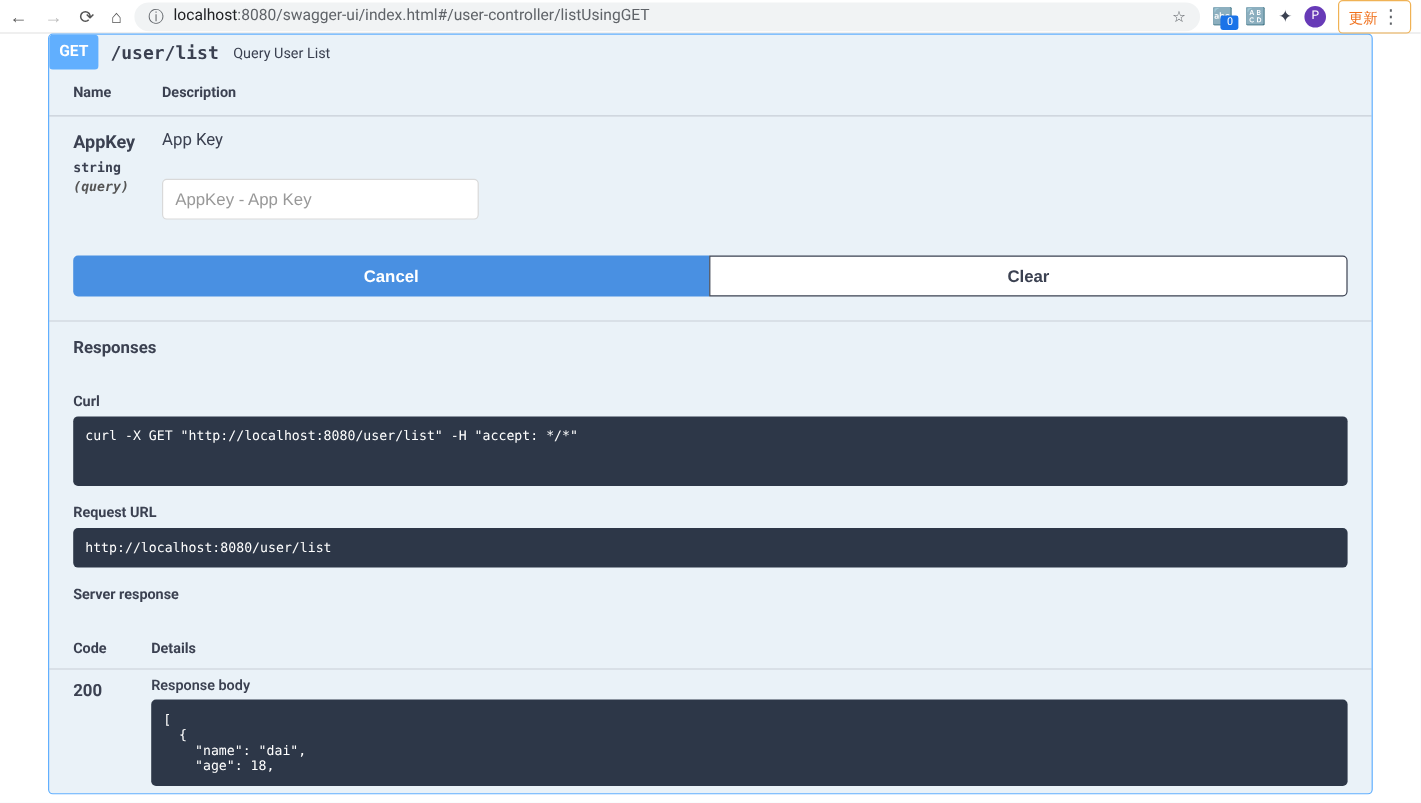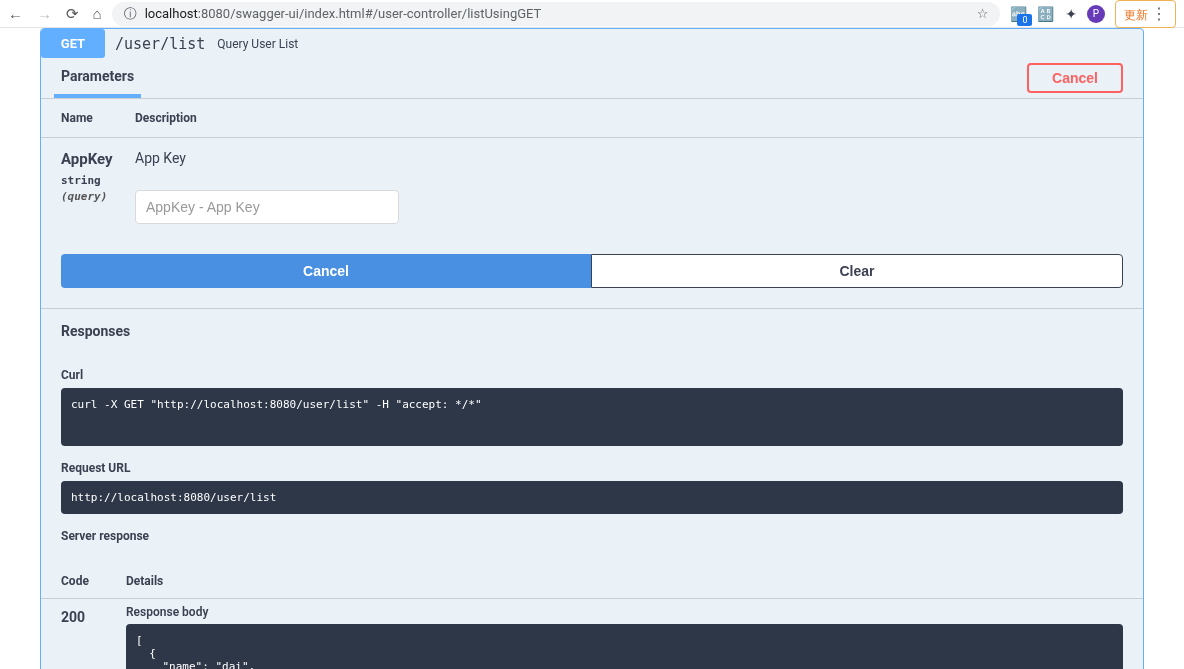--- a/index.html
+++ b/index.html
@@ -14,22 +14,22 @@
     .url-path { color: #5f6368; }
     .star { color: #5f6368; margin-left: auto; }
     .ext-icons { display: flex; align-items: center; gap: 10px; }
     .translate-badge { background: #1a73e8; color: #fff; padding: 1px 5px; font-size: 9px; border-radius: 2px; }
     .avatar { width: 18px; height: 18px; border-radius: 50%; background: #673ab7; color: #fff; display: flex; align-items: center; justify-content: center; font-size: 10px; }
     .update-btn { border: 1px solid #f0b255; color: #f0701b; padding: 3px 8px; border-radius: 4px; font-size: 12px; }
     
     .swagger-container { margin: 0 40px; }
     .op-block { background: #eaf2f8; border: 1px solid #61affe; border-radius: 4px; overflow: hidden; }
     .op-summary { display: flex; align-items: center; padding: 0; }
-    .method-badge { background: #61affe; color: #fff; font-weight: 700; padding: 7px 0; width: 64px; text-align: center; border-radius: 3px; margin: 0; font-size: 13px; }
-    .op-path { margin-left: 10px; font-family: Menlo, Monaco, monospace; font-weight: 400; color: #3b4151; font-size: 15px; }
+    .method-badge { background: #61affe; color: #fff; font-weight: 700; padding: 7px 0; width: 41px; text-align: center; border-radius: 3px; margin: 0; font-size: 13px; }
+    .op-path { margin-left: 10px; font-family: Menlo, Monaco, monospace; font-weight: 700; color: #3b4151; font-size: 15px; }
     .op-desc { margin-left: 12px; color: #3b4151; font-size: 12px; }
     
     .tabs-bar { display: flex; align-items: center; justify-content: space-between; padding: 0 20px; border-bottom: 1px solid rgba(59,65,81,.2); }
     .tab { padding: 10px 4px; font-weight: 700; font-size: 14px; }
     .tab-active { border-bottom: 4px solid #61affe; margin-left: -7px; padding-left: 7px; padding-right: 7px;}
     .cancel-btn { border: 2px solid #ff6060; color: #ff6060; background: transparent; padding: 5px 23px; border-radius: 4px; font-weight: 700; font-size: 14px; cursor: pointer; }
     
     .param-header { display: flex; padding: 12px 20px; border-bottom: 1px solid rgba(59,65,81,.2); font-size: 12px; font-weight: 700; }
     .param-header .col-name { width: 74px; }
     .param-row { display: flex; padding: 10px 20px; align-items: flex-start; }
@@ -84,24 +84,20 @@
 </div>
 
 <div class="swagger-container">
   <div class="op-block">
     <div class="op-summary">
       <span class="method-badge">GET</span>
       <span class="op-path">/user/list</span>
       <span class="op-desc">Query User List</span>
     </div>
 
-    <div class="tabs-bar">
-      <div class="tab tab-active">Parameters</div>
-      <button class="cancel-btn">Cancel</button>
-    </div>
 
     <div class="param-header">
       <div class="col-name">Name</div>
       <div>Description</div>
     </div>
 
     <div class="param-row">
       <div class="p-name-col">
         <div class="p-name">AppKey</div>
         <div class="p-type">string</div>

